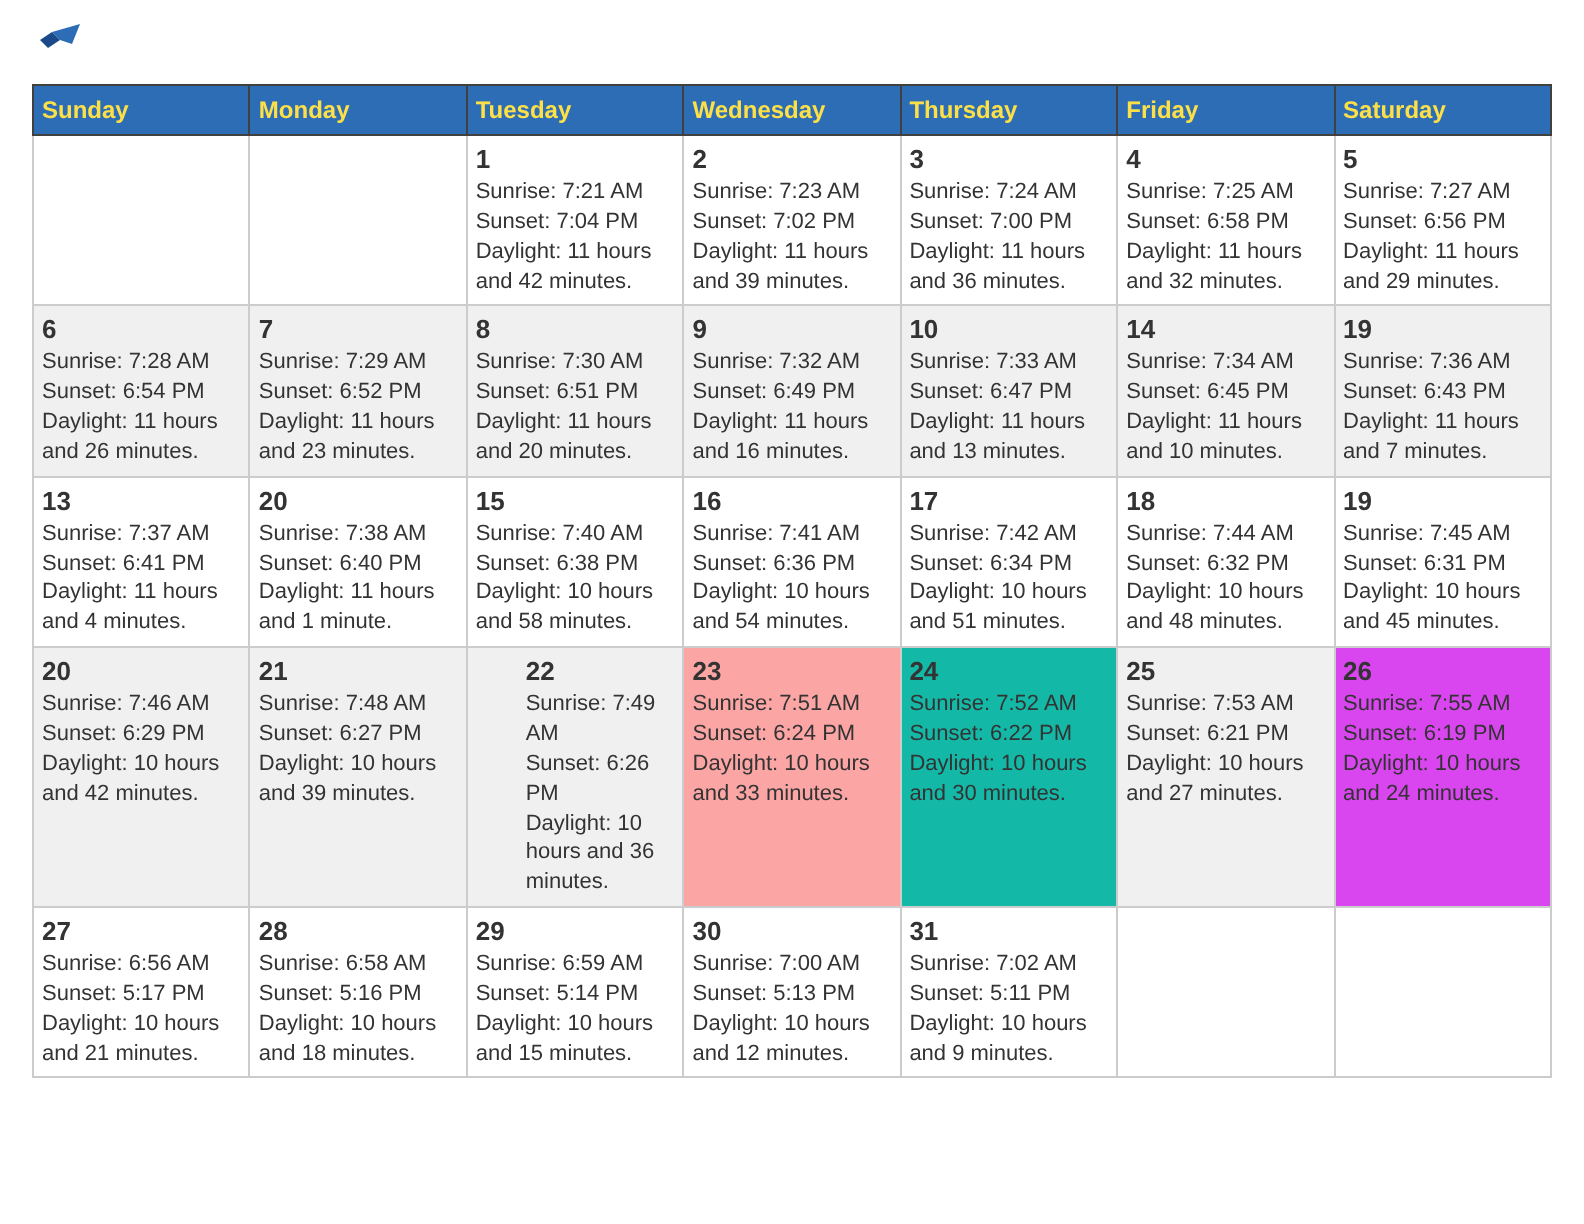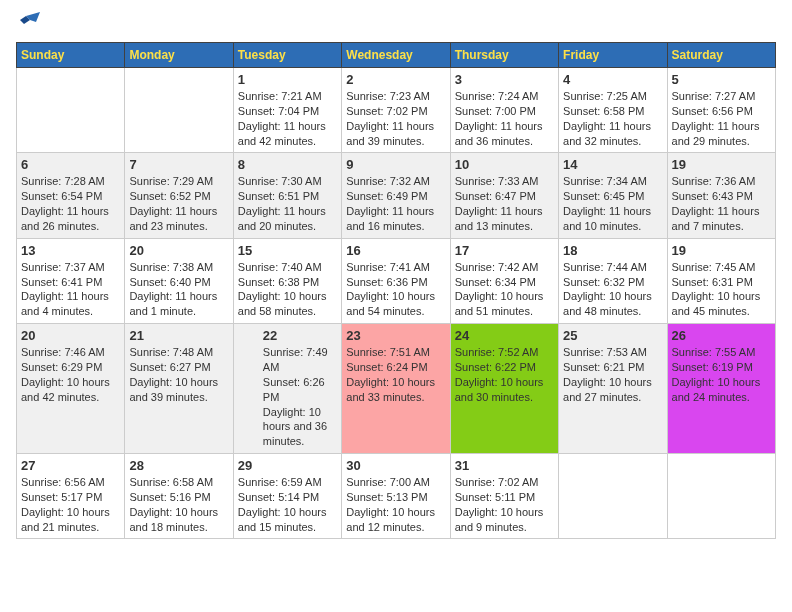--- a/index.html
+++ b/index.html
@@ -213,21 +213,21 @@
           <div class="day-info">Sunrise: 7:48 AM<br>Sunset: 6:27 PM<br>Daylight: 10 hours and 39 minutes.</div>
         </td>
         <td style="background: rgb(240, 240, 240); padding-left: 29px;">
           <span class="day-number">22</span>
           <div class="day-info">Sunrise: 7:49 AM<br>Sunset: 6:26 PM<br>Daylight: 10 hours and 36 minutes.</div>
         </td>
         <td style="background: #fca5a5;">
           <span class="day-number">23</span>
           <div class="day-info">Sunrise: 7:51 AM<br>Sunset: 6:24 PM<br>Daylight: 10 hours and 33 minutes.</div>
         </td>
-        <td style="background: #84cc16;">
+        <td style="background: #14b8a6;">
           <span class="day-number">24</span>
           <div class="day-info">Sunrise: 7:52 AM<br>Sunset: 6:22 PM<br>Daylight: 10 hours and 30 minutes.</div>
         </td>
         <td style="background: rgb(240, 240, 240);">
           <span class="day-number">25</span>
           <div class="day-info">Sunrise: 7:53 AM<br>Sunset: 6:21 PM<br>Daylight: 10 hours and 27 minutes.</div>
         </td>
         <td style="background: #d946ef;">
           <span class="day-number">26</span>
           <div class="day-info">Sunrise: 7:55 AM<br>Sunset: 6:19 PM<br>Daylight: 10 hours and 24 minutes.</div>

